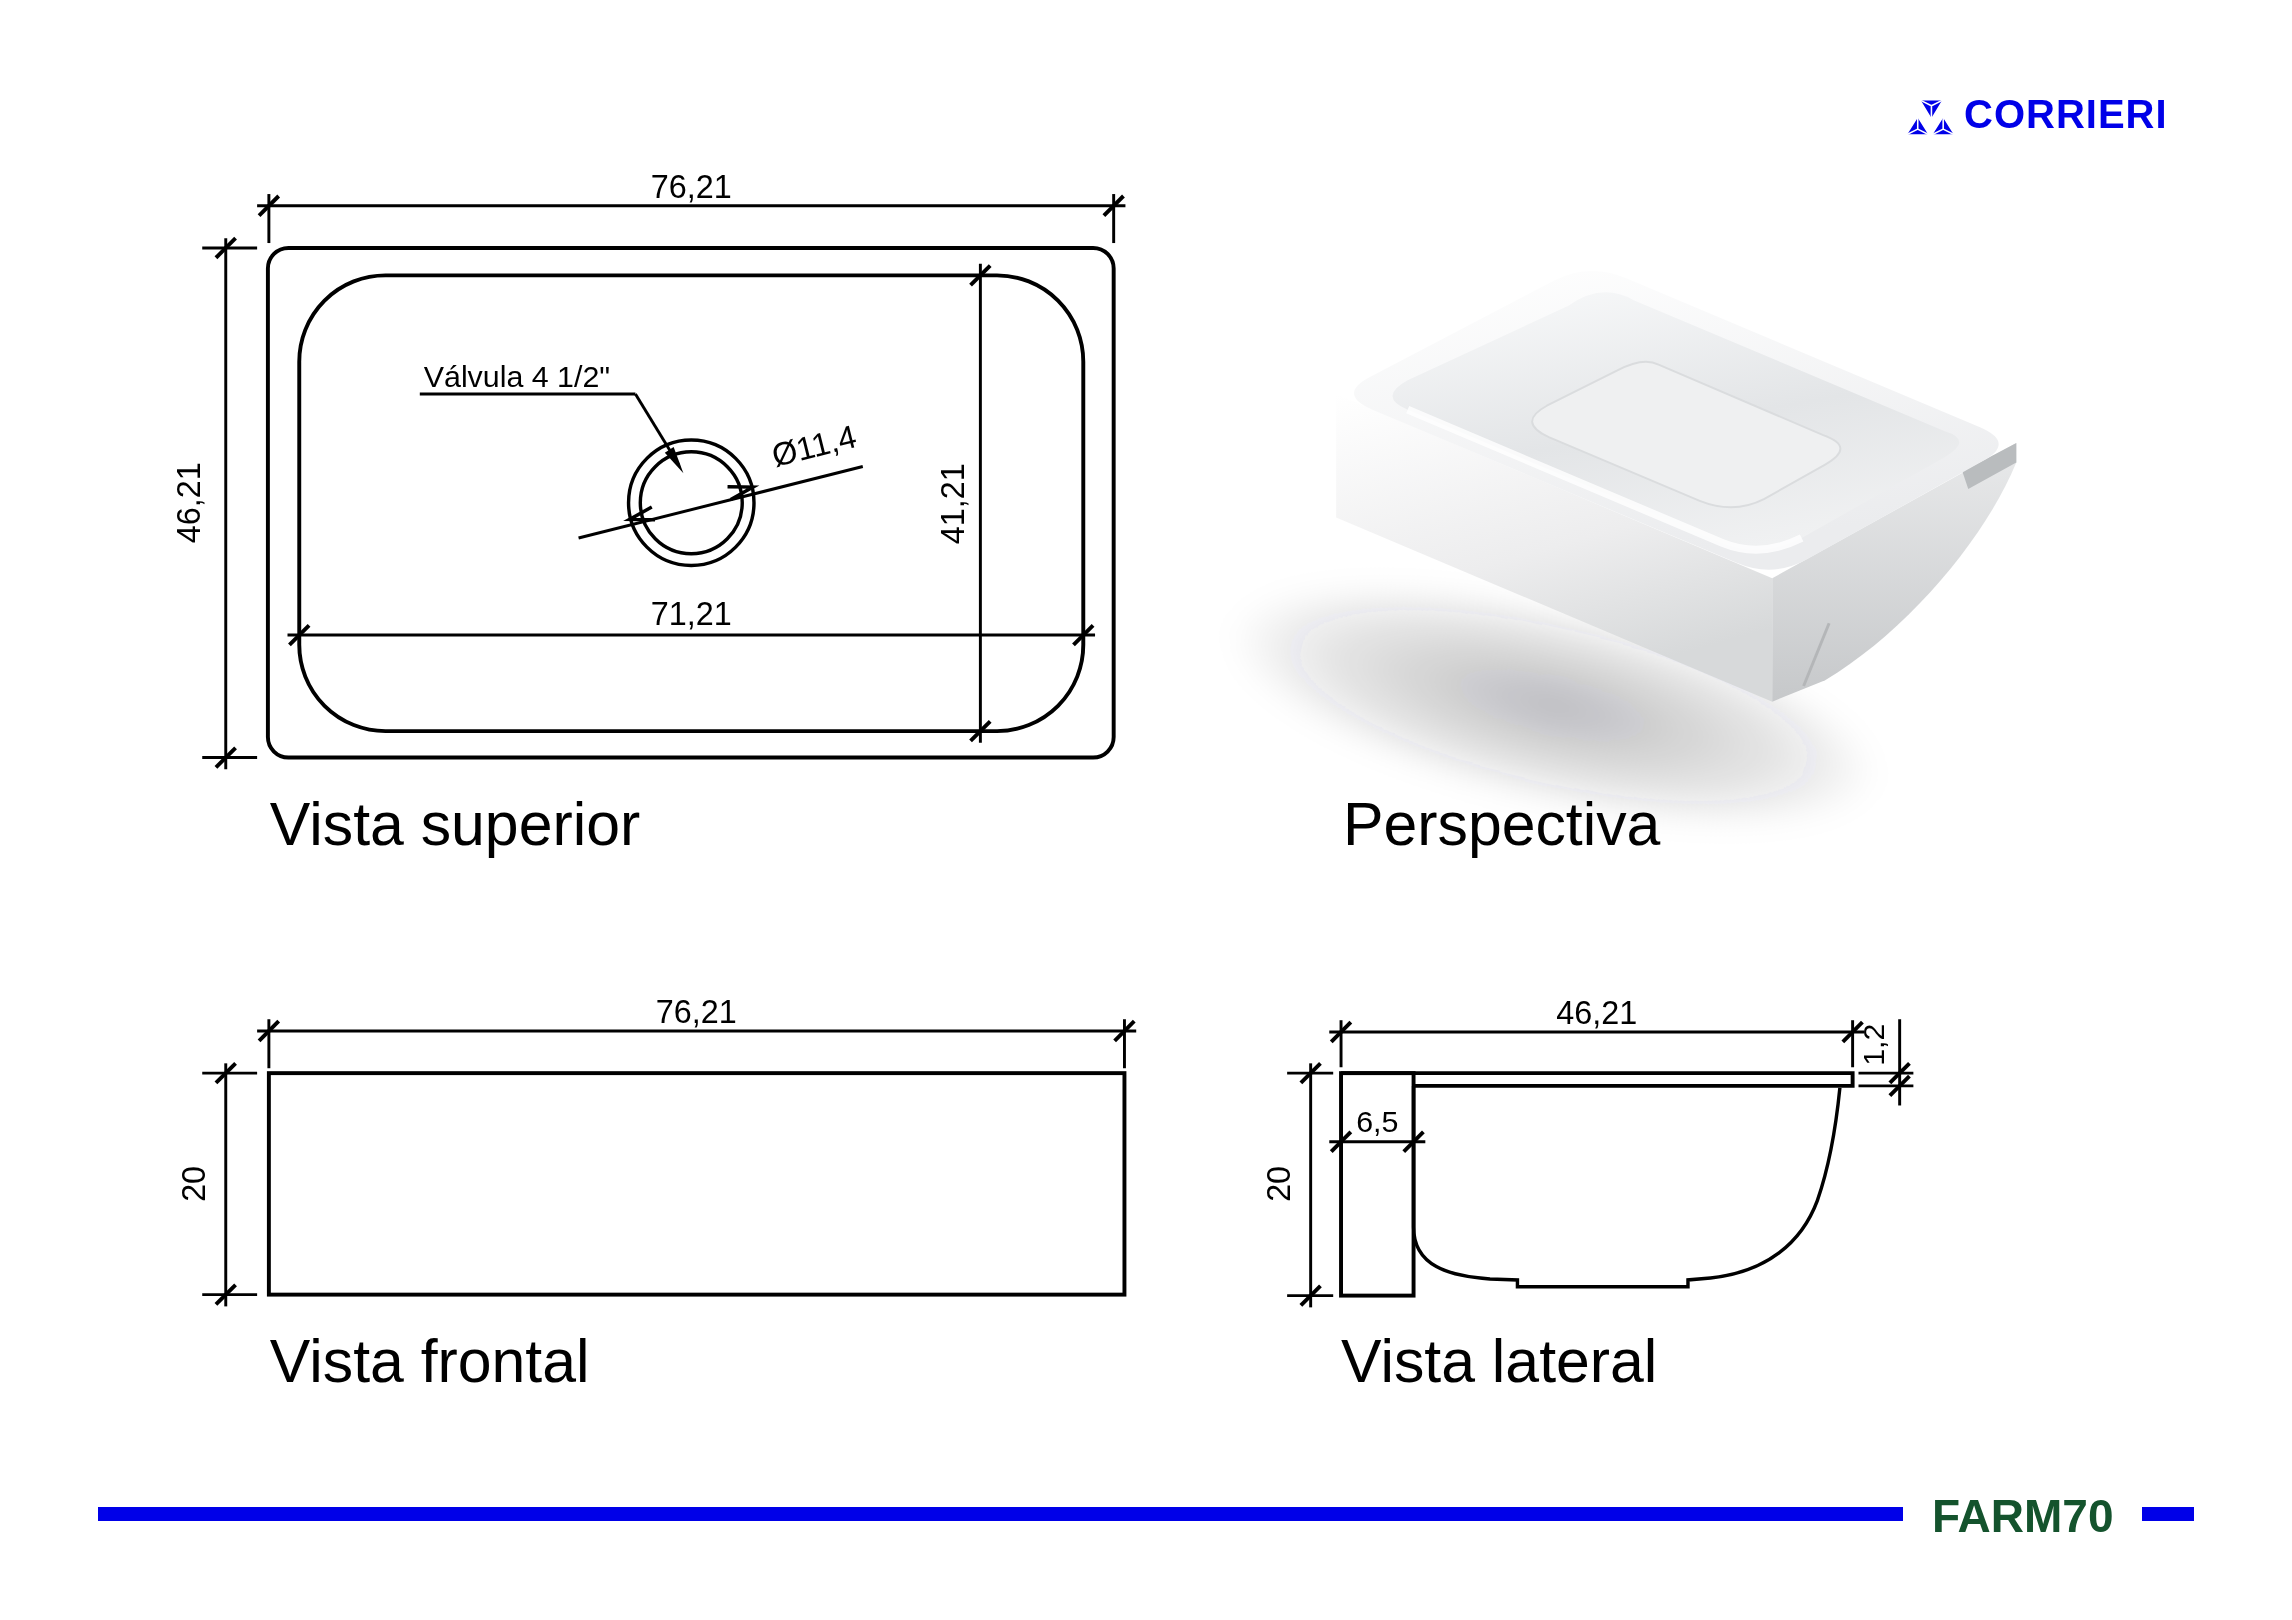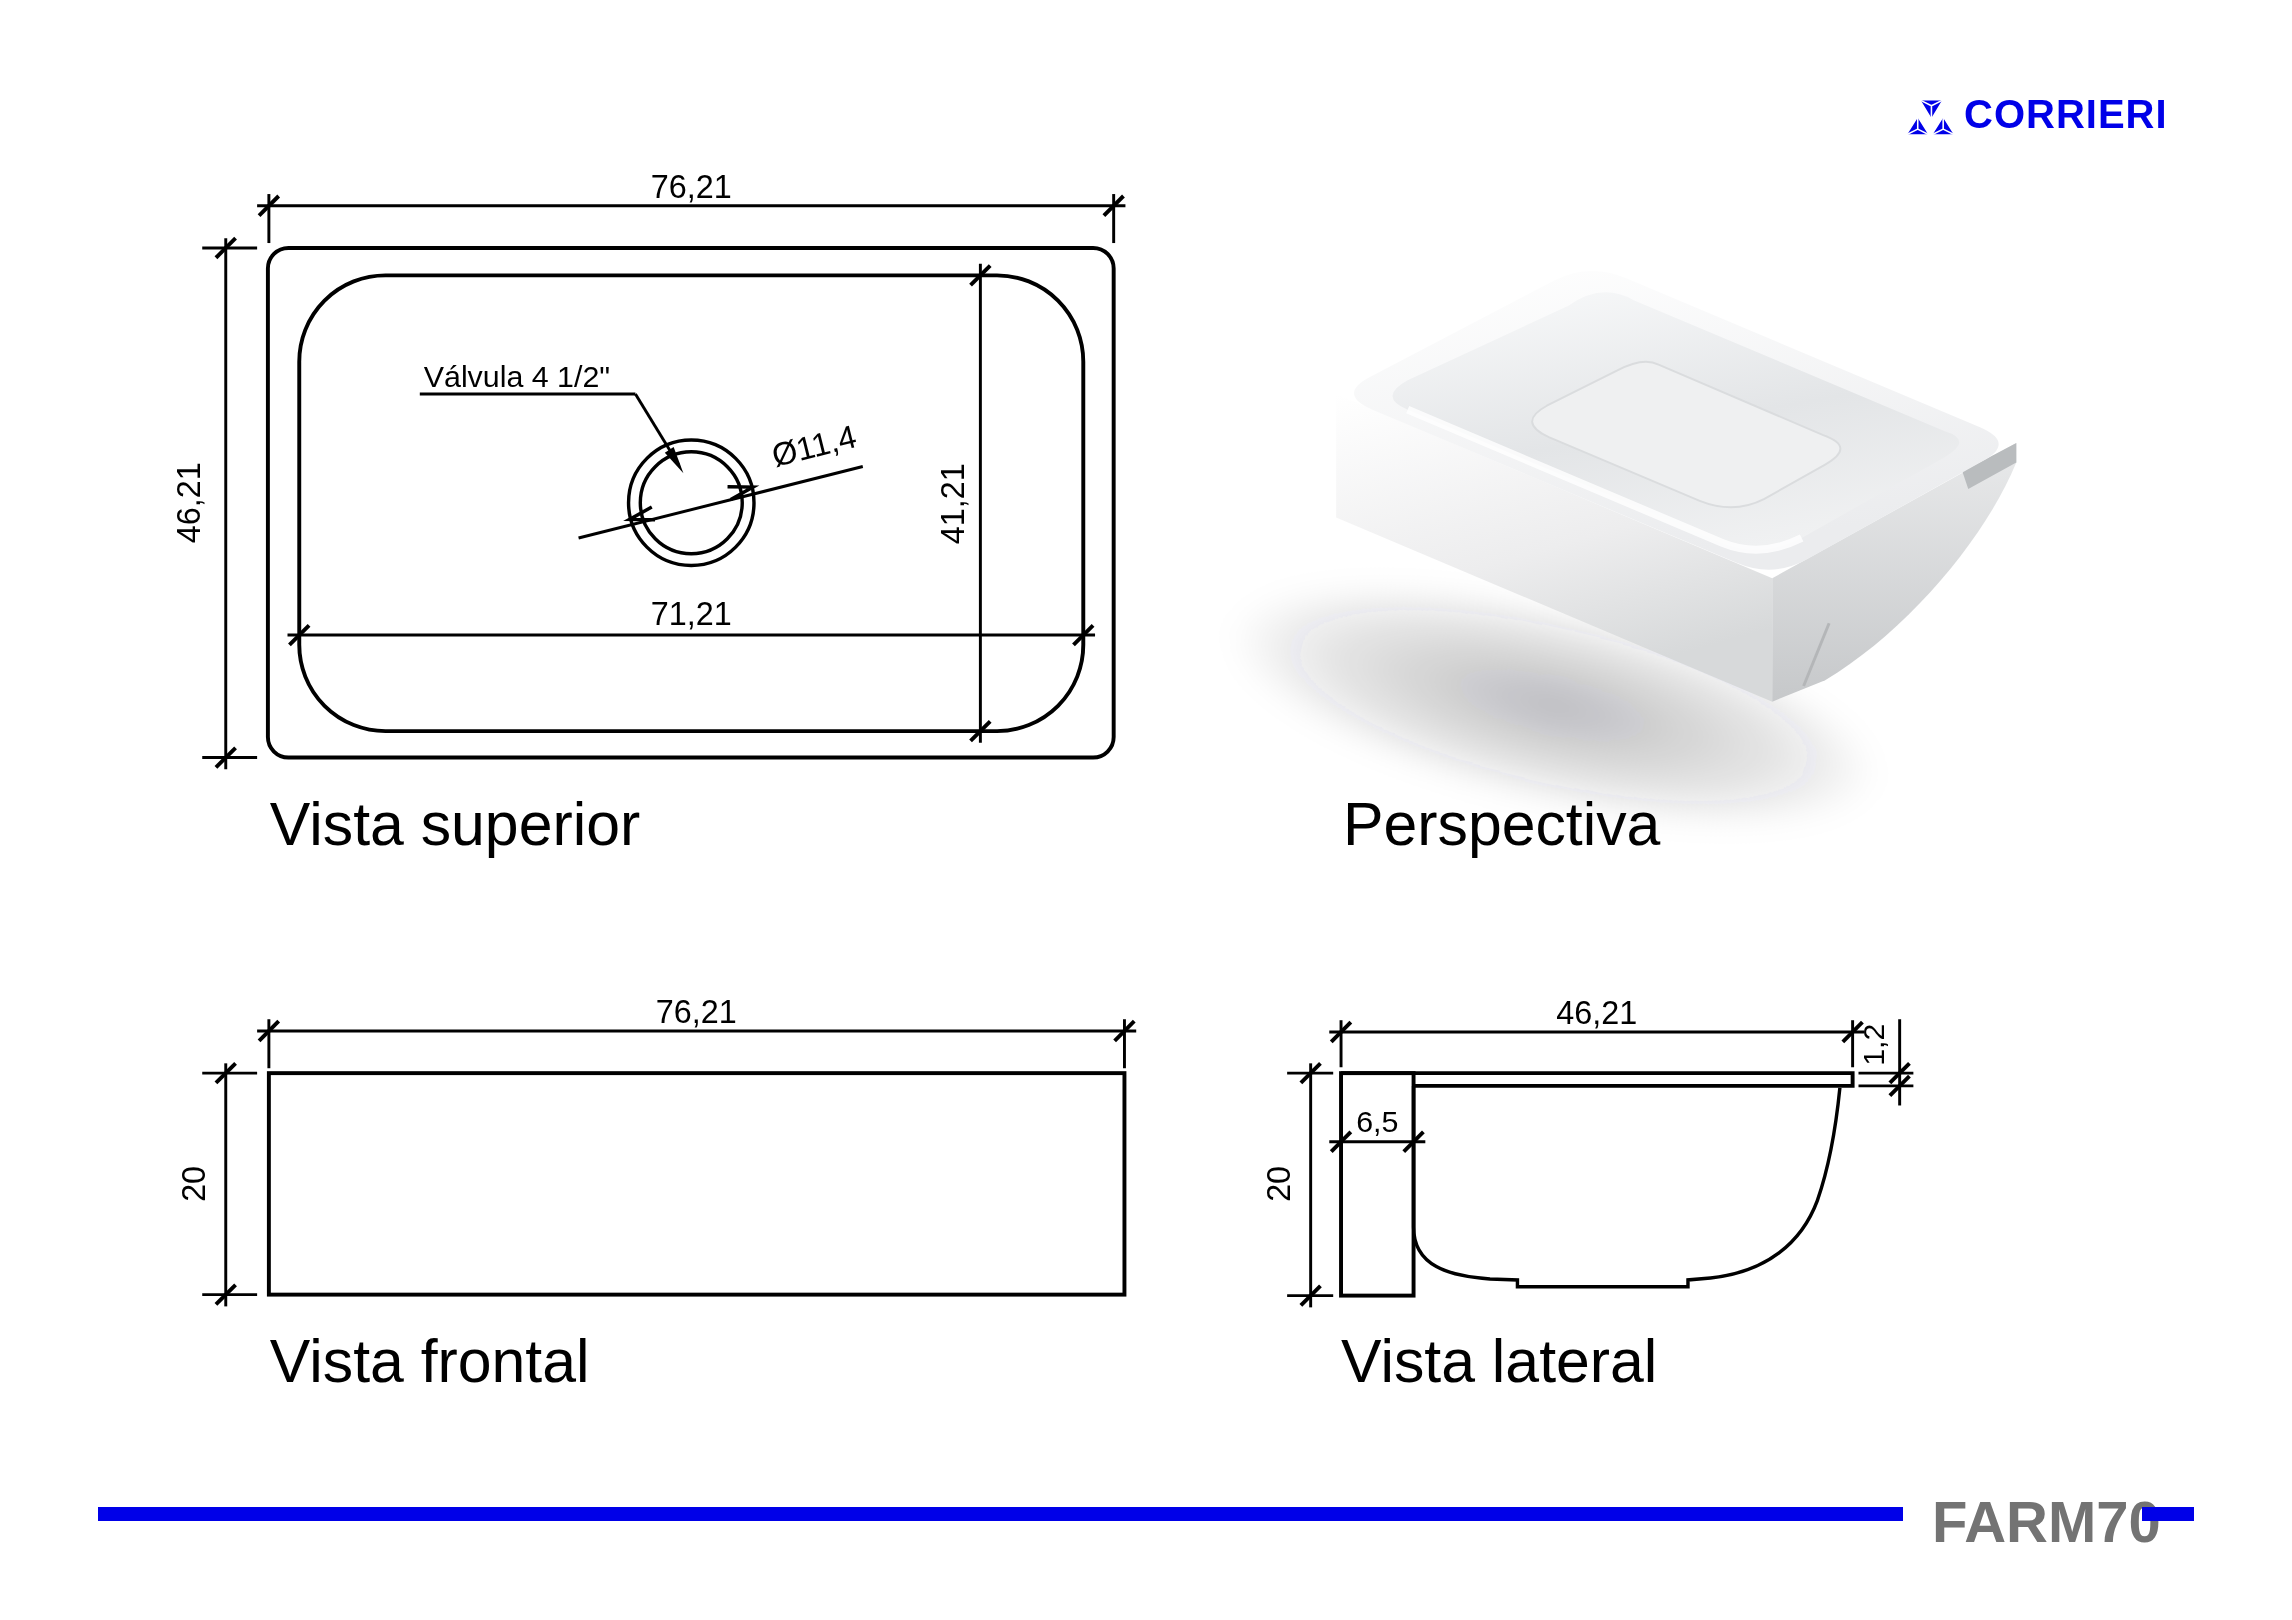--- a/index.html
+++ b/index.html
@@ -21,23 +21,23 @@
     font-weight:bold;
     font-size:40px;
     letter-spacing:1px;
     line-height:1;
     margin-top:2px;
   }
   .footer-bar{position:absolute;height:13.7px;}
   .footer-code{
     position:absolute;
     font-weight:bold;
-    font-size:58px;
+    font-size:46px;
     line-height:1;
-    color:#737373;
+    color:#14532d;
   }
   svg text{fill:#000000;}
   .dim-text{font-size:33px;}
   .note-text{font-size:31px;}
   .view-label{font-size:62px;}
 </style>
 </head>
 <body>
 
 <div class="canvas">

